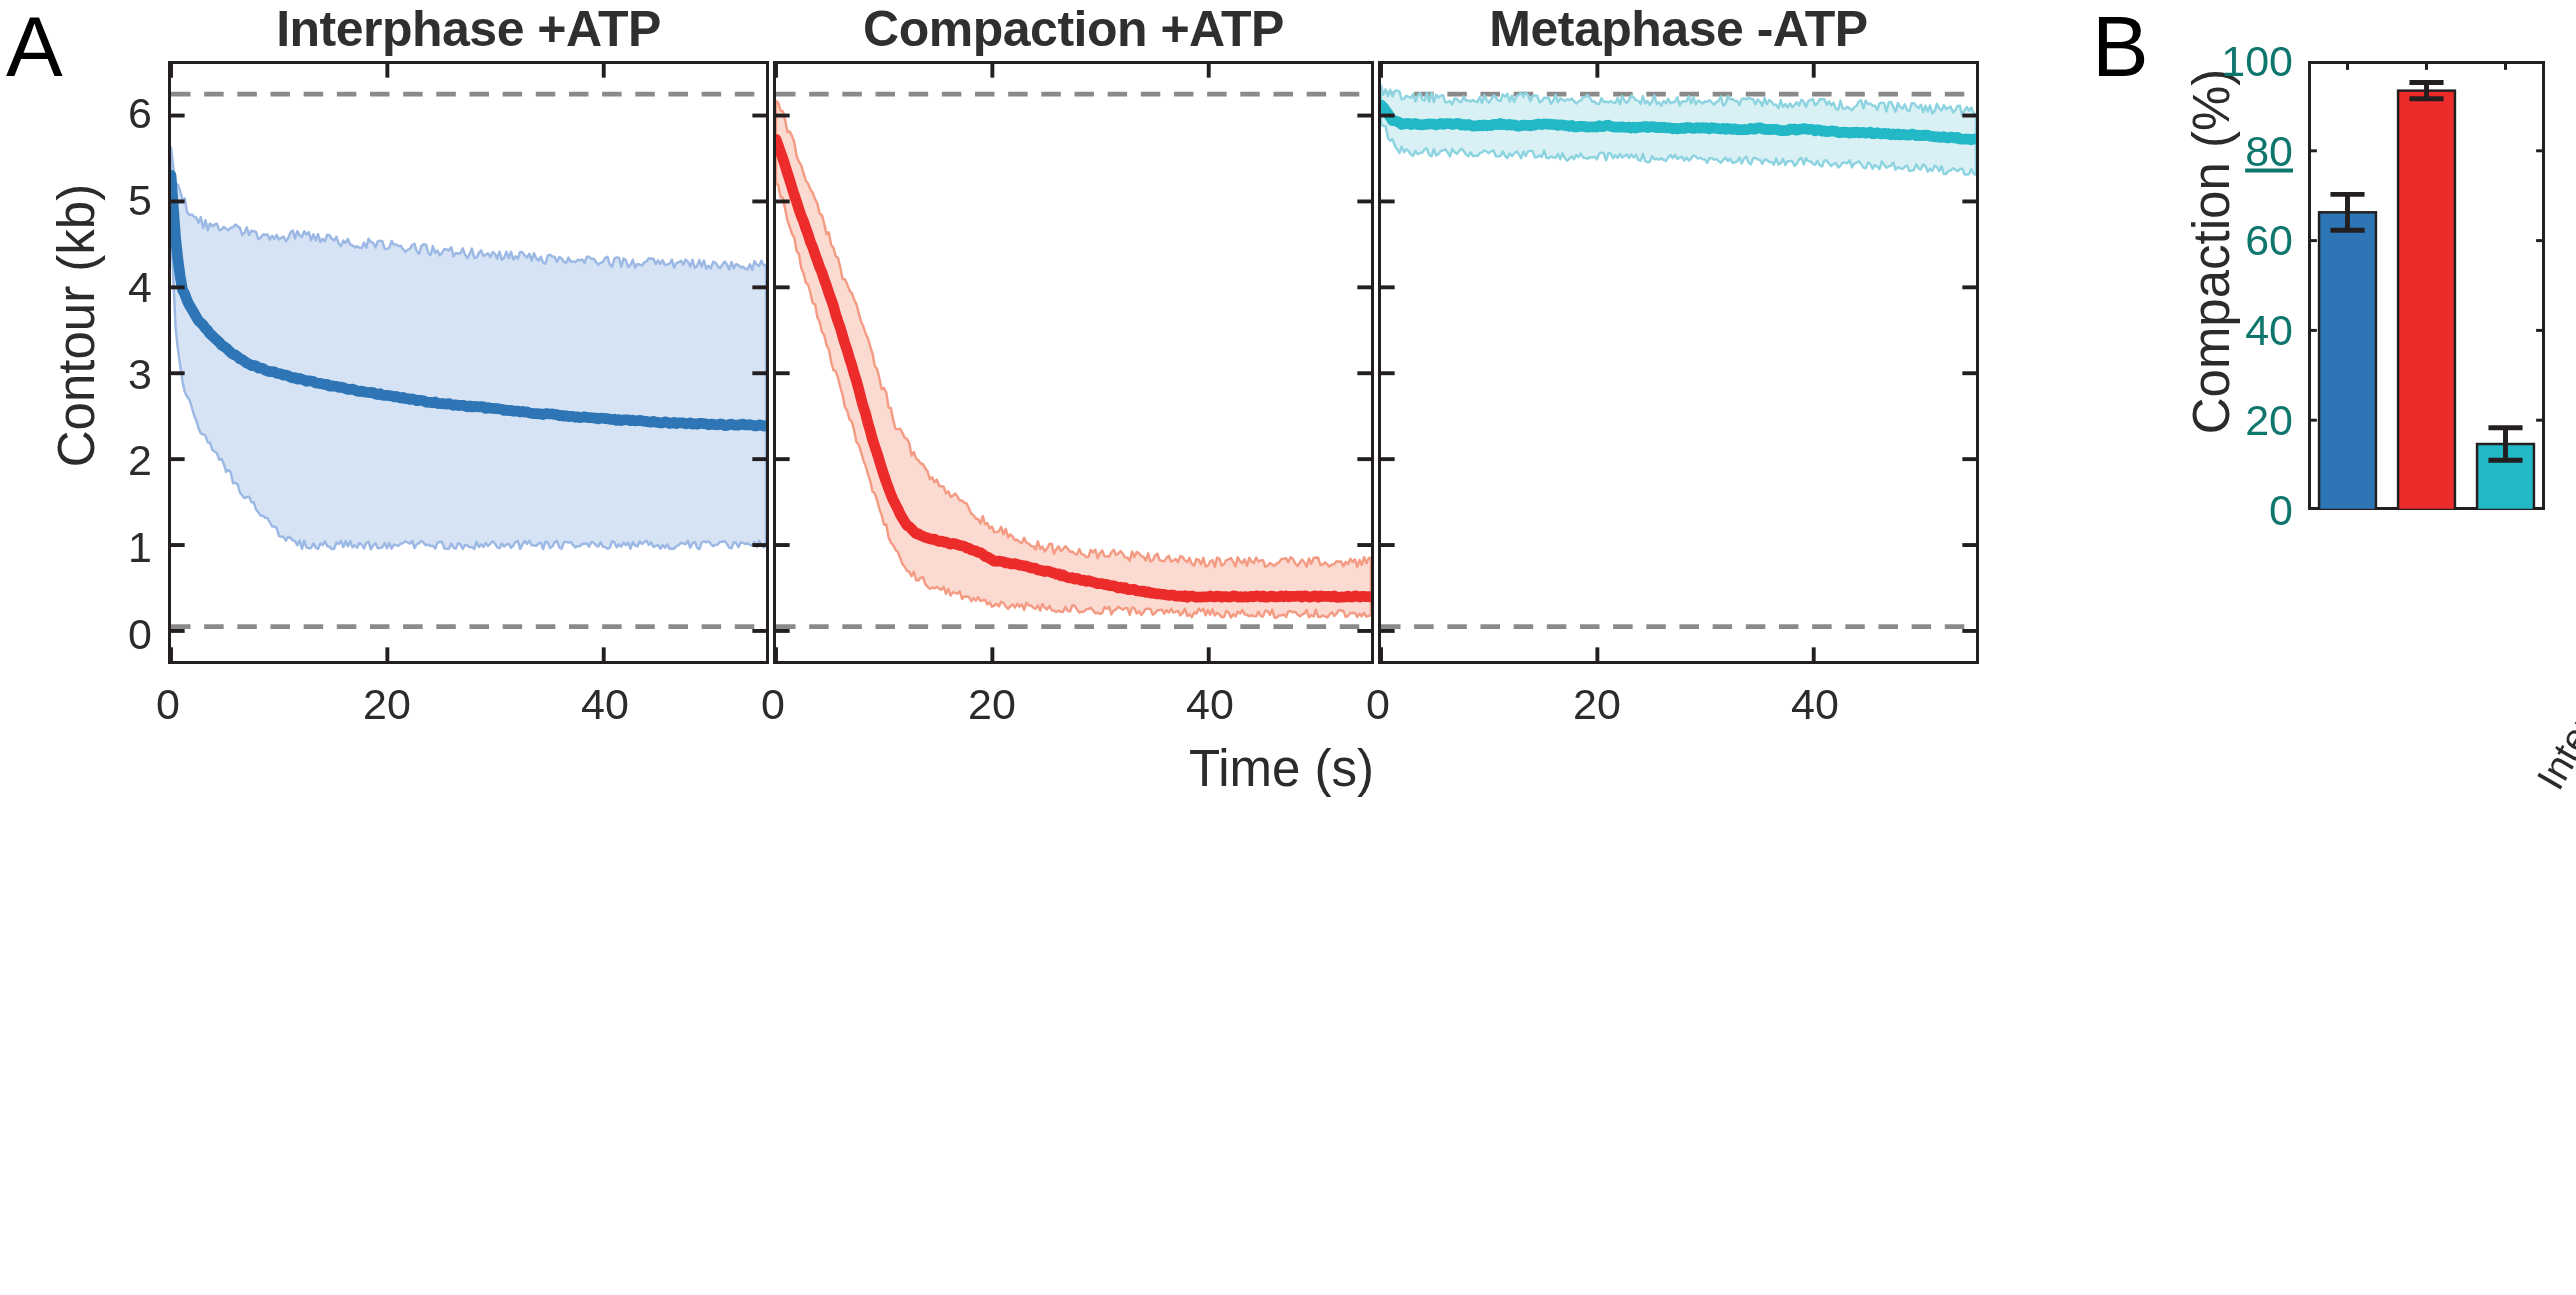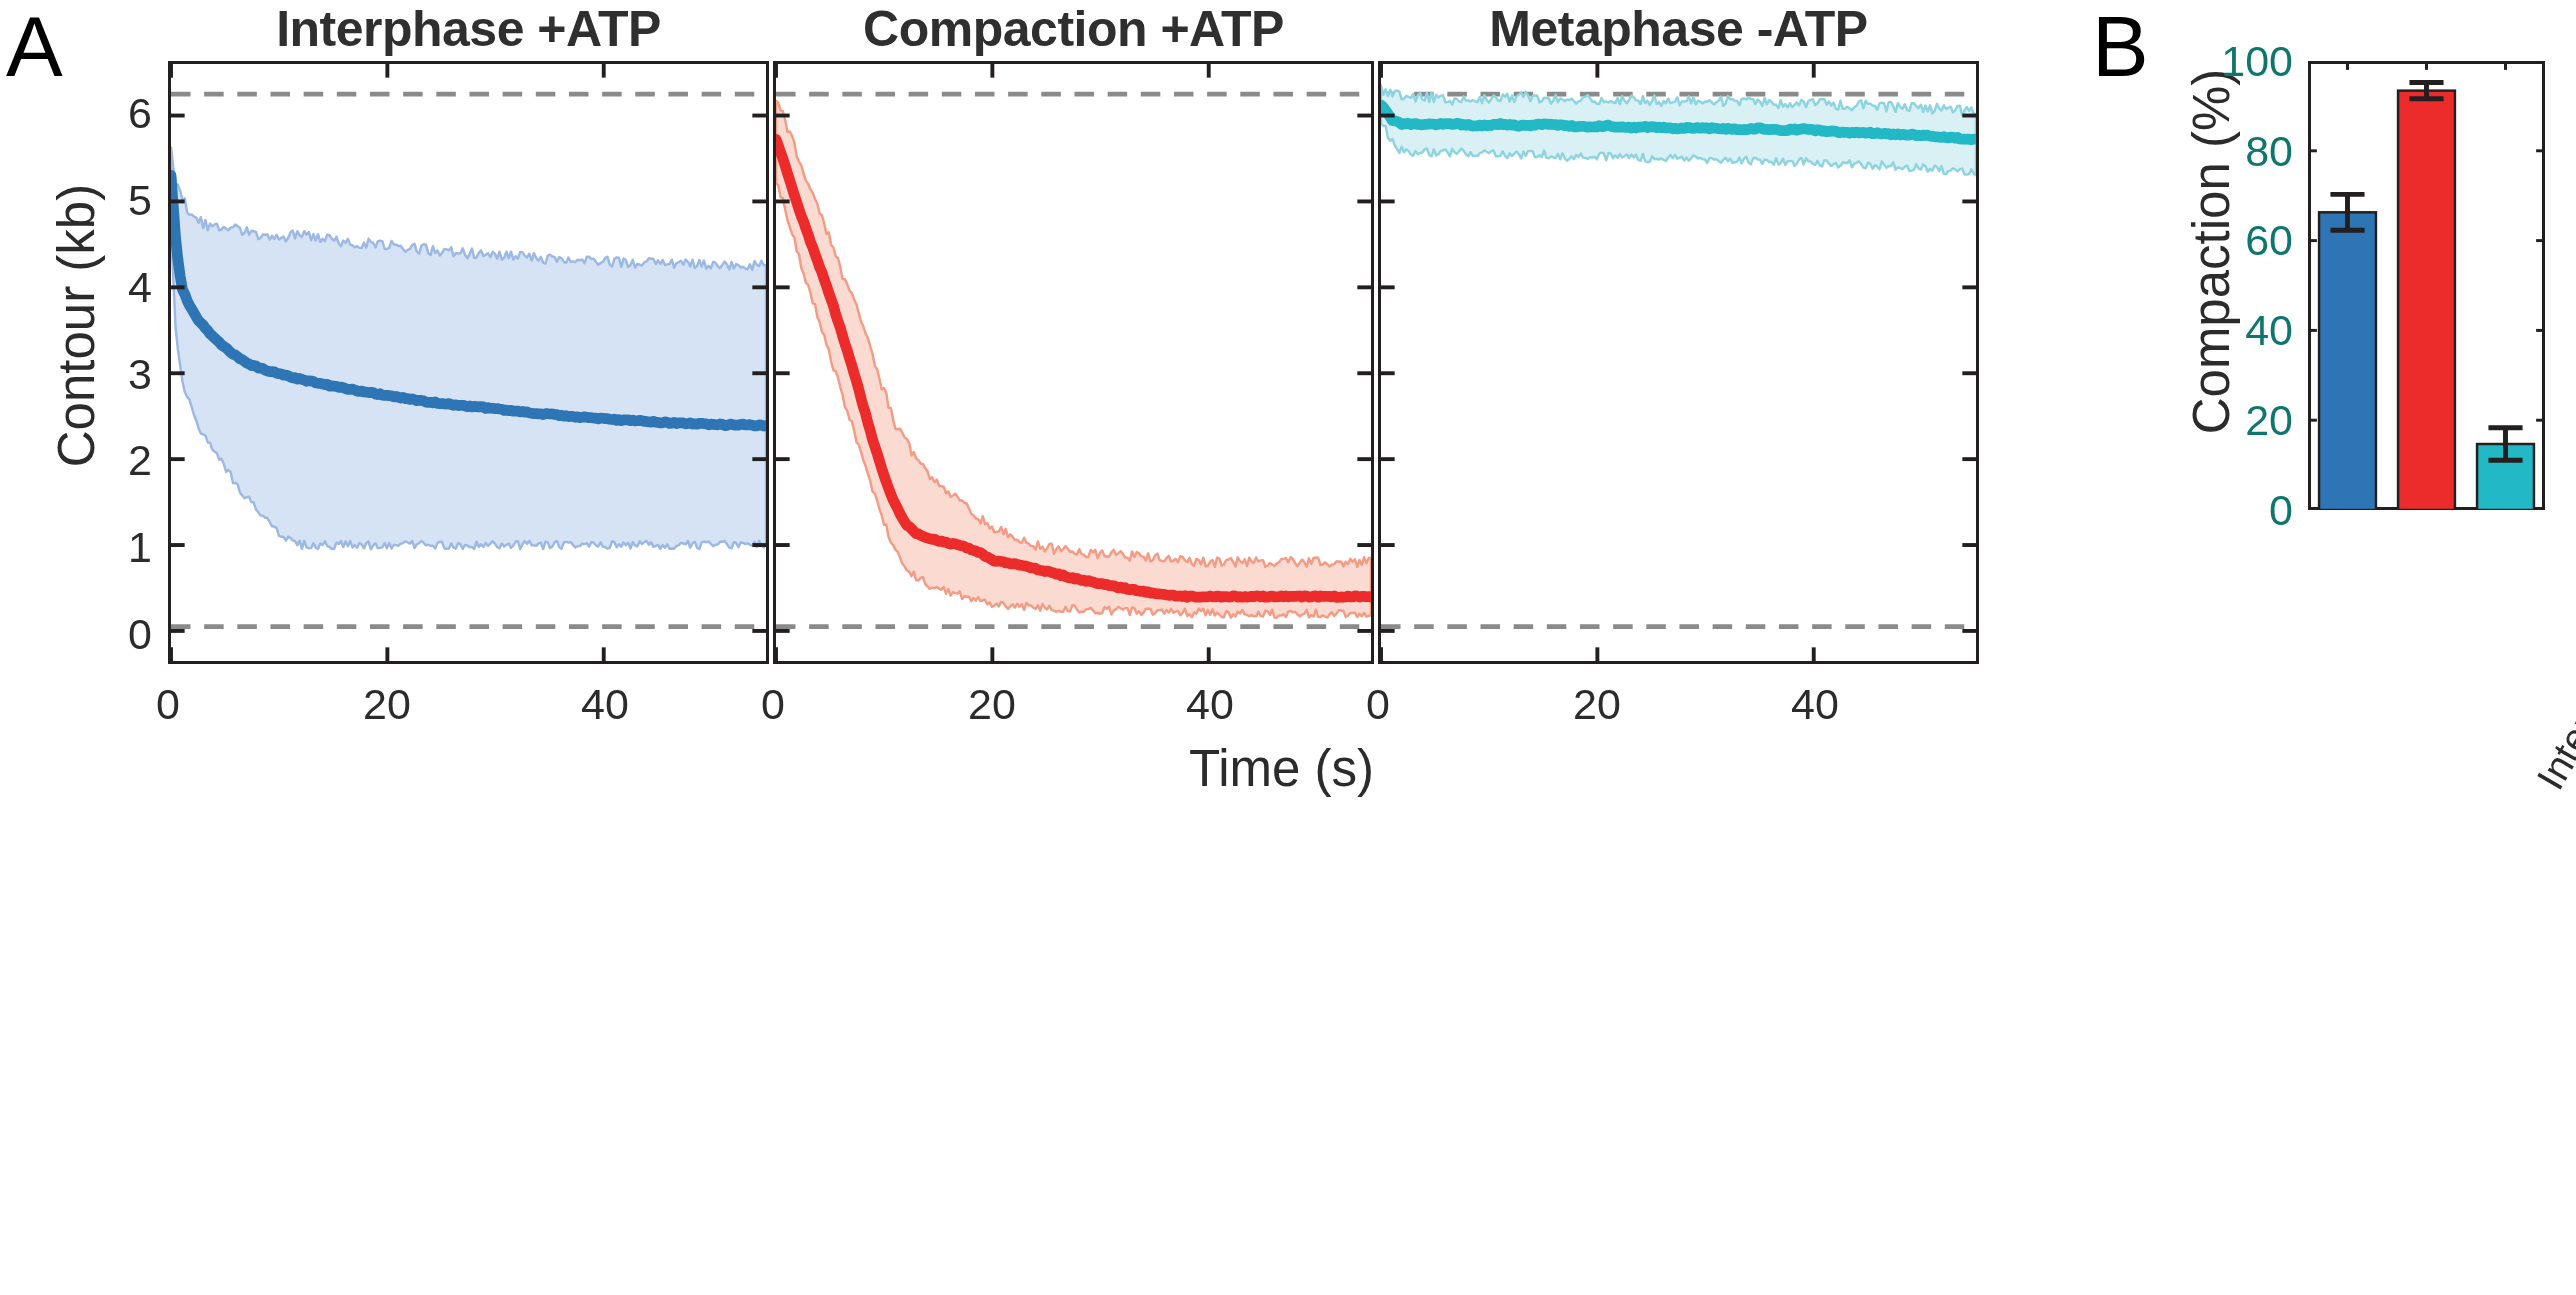--- a/index.html
+++ b/index.html
@@ -201,21 +201,21 @@
     <div id="xtitle">Time (s)</div>
   </div>
 
   <div id="panelB">
     <div class="panel-letter" id="letter-B" style="left:32px;top:4px;">B</div>
 
     <div id="bytitle">Compaction (%)</div>
 
     <div id="bylabels">
         <div class="bytick" style="top: 0px;">100</div>
-        <div class="bytick" style="top: 90px;">80</div>
+        <div class="bytick" style="top: 90px; text-decoration: underline;">80</div>
         <div class="bytick" style="top: 179px;">60</div>
         <div class="bytick" style="top: 269px;">40</div>
         <div class="bytick" style="top: 359px;">20</div>
         <div class="bytick" style="top: 449px;">0</div>
       </div>
 
     <div id="barframe"></div>
     <svg id="barsvg" viewBox="0 0 240 455" preserveAspectRatio="none">
         <rect x="11.200000000000003" y="153.33500000000004" width="57.599999999999994" height="301.66499999999996" fill="#2e75b6" stroke="#231f20" stroke-width="2.5"></rect>
         <line x1="40" y1="135.135" x2="40" y2="171.53500000000003" stroke="#231f20" stroke-width="5"></line>

